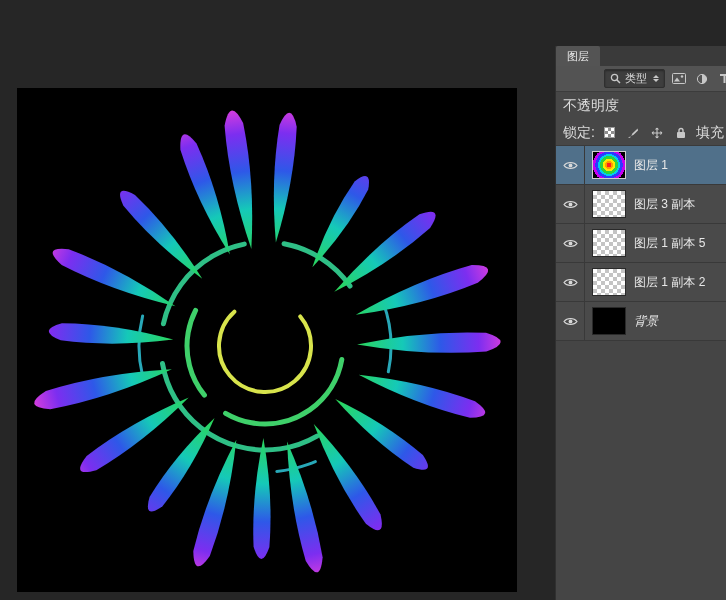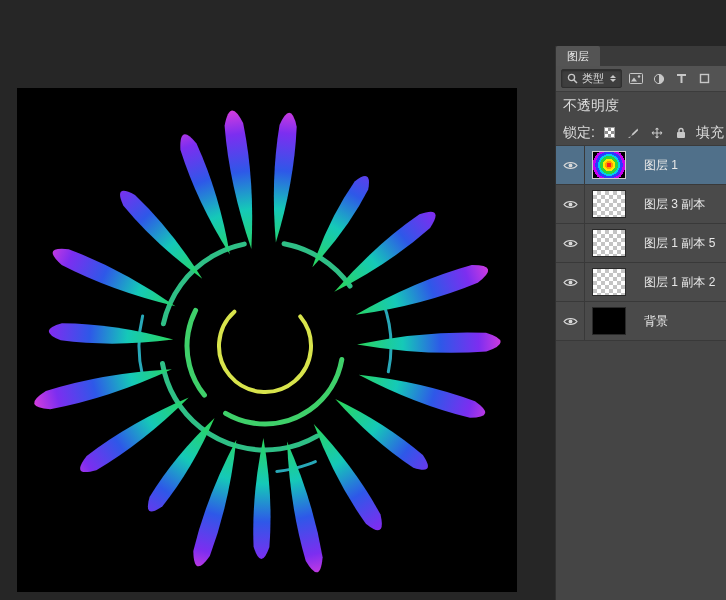--- a/index.html
+++ b/index.html
@@ -26,20 +26,21 @@
   .filter-row {
     height:26px; background:#535353; border-bottom:1px solid #3c3c3c;
     display:flex; align-items:center; padding:0 5px; gap:4px;
   }
   .select {
     background:#3e3e3e; border:1px solid #2f2f2f; border-radius:2px;
     color:#dcdcdc; font-size:11px; height:19px;
     display:flex; align-items:center; padding:0 5px; gap:4px;
     box-shadow:inset 0 1px 2px rgba(0,0,0,.35);
     white-space:nowrap;
+    margin-left:43px;
   }
   .updown { display:inline-flex; flex-direction:column; gap:1px; margin-left:2px; }
   .updown i { display:block; width:0; height:0; border-left:3px solid transparent; border-right:3px solid transparent; }
   .updown .up { border-bottom:3.5px solid #c8c8c8; }
   .updown .down { border-top:3.5px solid #c8c8c8; }
 
   .icon-btn {
     width:19px; height:17px; display:flex; align-items:center; justify-content:center;
     border-radius:2px; flex:0 0 auto;
   }
@@ -89,22 +90,22 @@
       #c400f0 66% 79%, #000 79%);
   }
   .thumb-checker {
     background-color:#fff;
     background-image:
       linear-gradient(45deg,#c4c4c4 25%,transparent 25%,transparent 75%,#c4c4c4 75%),
       linear-gradient(45deg,#c4c4c4 25%,transparent 25%,transparent 75%,#c4c4c4 75%);
     background-size:8px 8px; background-position:0 0,4px 4px;
   }
   .thumb-black { background:#000; }
-  .layer-name { color:#e8e8e8; font-size:12px; white-space:nowrap;margin-left:10px; }
-  .layer-name.italic { }
+  .layer-name { color:#e8e8e8; font-size:12px; white-space:nowrap; }
+  .layer-name.italic { font-style:italic; }
 </style>
 </head>
 <body>
 
 <div class="canvas">
   <svg viewBox="0 0 500 504" id="artwork-svg">
       <defs>
         <linearGradient id="petalGrad" gradientUnits="userSpaceOnUse" x1="248" y1="173" x2="248" y2="8">
           <stop offset="0" stop-color="#2ed84e"></stop>
           <stop offset="0.32" stop-color="#15c9b8"></stop>

